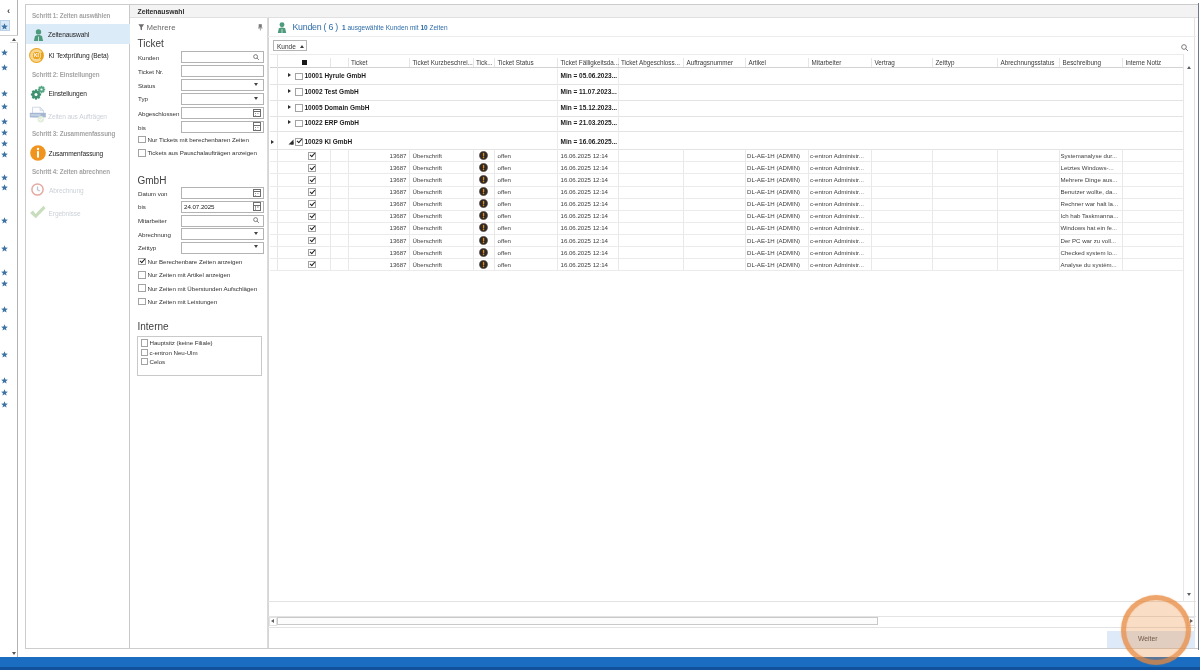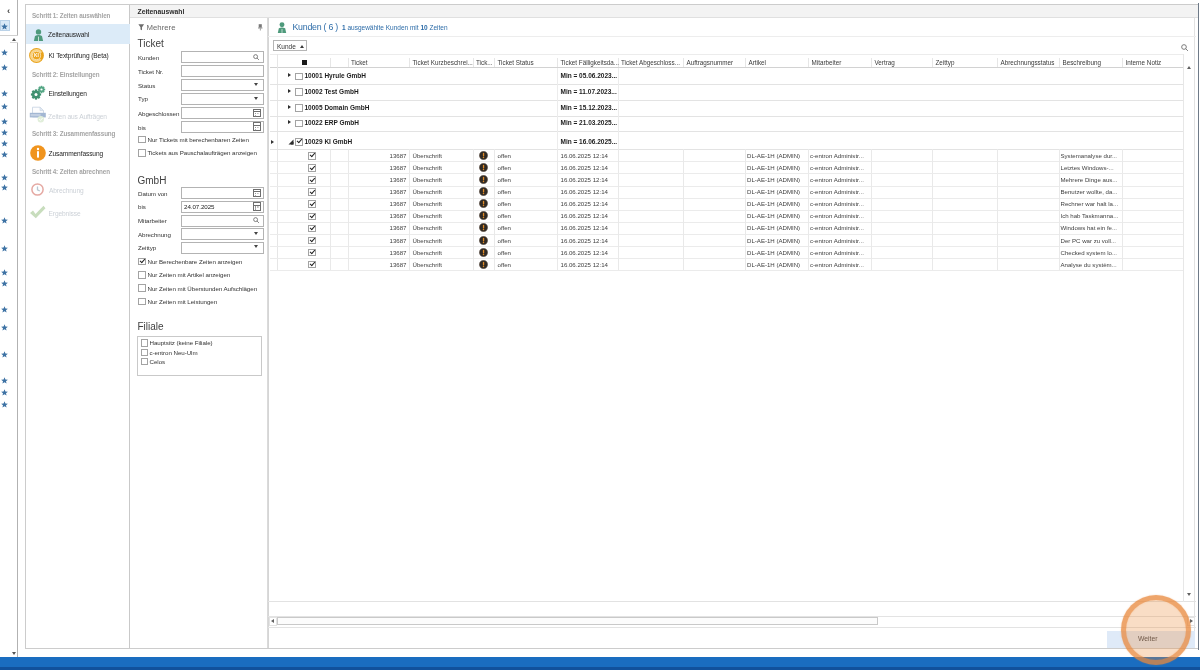--- a/index.html
+++ b/index.html
@@ -240,21 +240,21 @@
     <div class="dd" style="left:253.5px;top:245.4px"></div>
 <div class="cb ck" style="left:138px;top:257.8px"></div>
     <div class="t65 abs" style="left:147.5px;top:257.9px">Nur Berechenbare Zeiten anzeigen</div>
 <div class="cb" style="left:138px;top:271.1px"></div>
     <div class="t65 abs" style="left:147.5px;top:271.2px">Nur Zeiten mit Artikel anzeigen</div>
 <div class="cb" style="left:138px;top:284.4px"></div>
     <div class="t65 abs" style="left:147.5px;top:284.5px">Nur Zeiten mit Überstunden Aufschlägen</div>
 <div class="cb" style="left:138px;top:297.8px"></div>
     <div class="t65 abs" style="left:147.5px;top:297.9px">Nur Zeiten mit Leistungen</div>
 
-<div class="secT abs" style="left:137.5px;top:321.4px">Filiale</div>
+<div class="secT abs" style="left:137.5px;top:321.4px">Interne</div>
 <div class="abs" style="left:136.6px;top:335.5px;width:125px;height:40.5px;border:1px solid #c9c9c9;box-sizing:border-box"></div>
 <div class="cb" style="left:140.5px;top:339.3px"></div>
     <div class="t65 abs" style="left:149.5px;top:339.4px">Hauptsitz (keine Filiale)</div>
 <div class="cb" style="left:140.5px;top:348.5px"></div>
     <div class="t65 abs" style="left:149.5px;top:348.6px">c-entron Neu-Ulm</div>
 <div class="cb" style="left:140.5px;top:357.8px"></div>
     <div class="t65 abs" style="left:149.5px;top:357.9px">Celos</div>
 
 <div class="abs" style="left:268.3px;top:18.3px;width:1px;height:630px;background:#d5d5d5"></div>
 <svg class="abs" style="left:277px;top:22px" width="10" height="11" viewBox="0 0 11 12">

